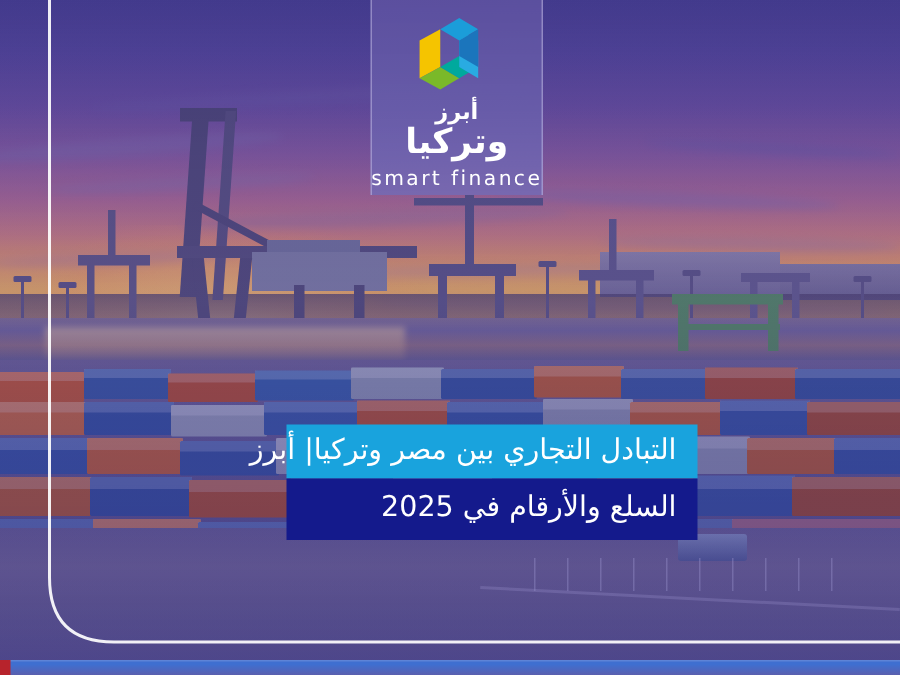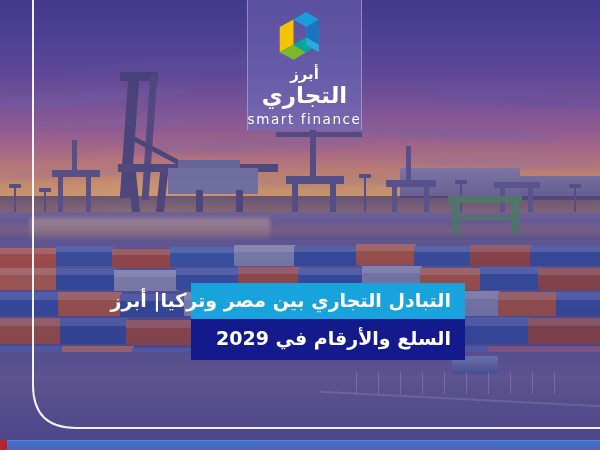--- a/index.html
+++ b/index.html
@@ -209,21 +209,21 @@
     color:#ffffff;font-size:13.5px;letter-spacing:1.6px;
     margin-top:4px;font-weight:400;white-space:nowrap;
   }
 
   
   .headline{
     position:absolute;left:143px;top:283px;width:322px;
     direction:rtl;text-align:right;
   }
   .hl-line{
-    color:#ffffff;font-weight:700;line-height:1.0;
+    color:#ffffff;font-weight:400;line-height:1.0;
     padding:8px 14px 9px 14px;box-sizing:border-box;
     white-space:nowrap;
     margin-left:48px;
   }
   .hl-1{background:#19a3dd;font-size:19px;}
   .hl-2{background:#141a8c;font-size:19px;padding-top:10px;padding-bottom:12px;}
 </style>
 </head>
 <body>
 
@@ -391,27 +391,27 @@
       <polygon points="52,13 74,26 74,70 52,57" fill="#29abe2"></polygon>
 
       <polygon points="30,13 52,0 74,13 52,26" fill="#1b9dd9"></polygon>
 
       <polygon points="52,26 74,13 74,57 52,44" fill="#1b75bc"></polygon>
 
       <polygon points="36,26 46,32 46,54 36,48" fill="#ffffff" opacity="0.0"></polygon>
     </svg>
 
     <div class="logo-ar logo-ar-1">أبرز</div>
-    <div class="logo-ar logo-ar-2">التجاري</div>
+    <div class="logo-ar logo-ar-2">وتركيا</div>
     <div class="logo-en">smart finance</div>
   </div>
 
   <div class="headline">
     <div class="hl-line hl-1">التبادل التجاري بين مصر وتركيا| أبرز</div>
-    <div class="hl-line hl-2">السلع والأرقام في 2029</div>
+    <div class="hl-line hl-2">السلع والأرقام في 2025</div>
   </div>
 
   <div class="bottombar">
     <div class="bottombar-hair"></div>
     <div class="bottombar-accent"></div>
   </div>
 
 </div>
 
 </body></html>

